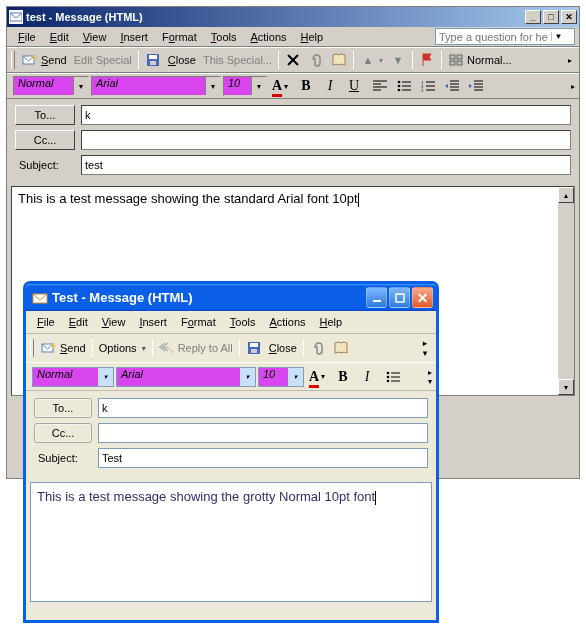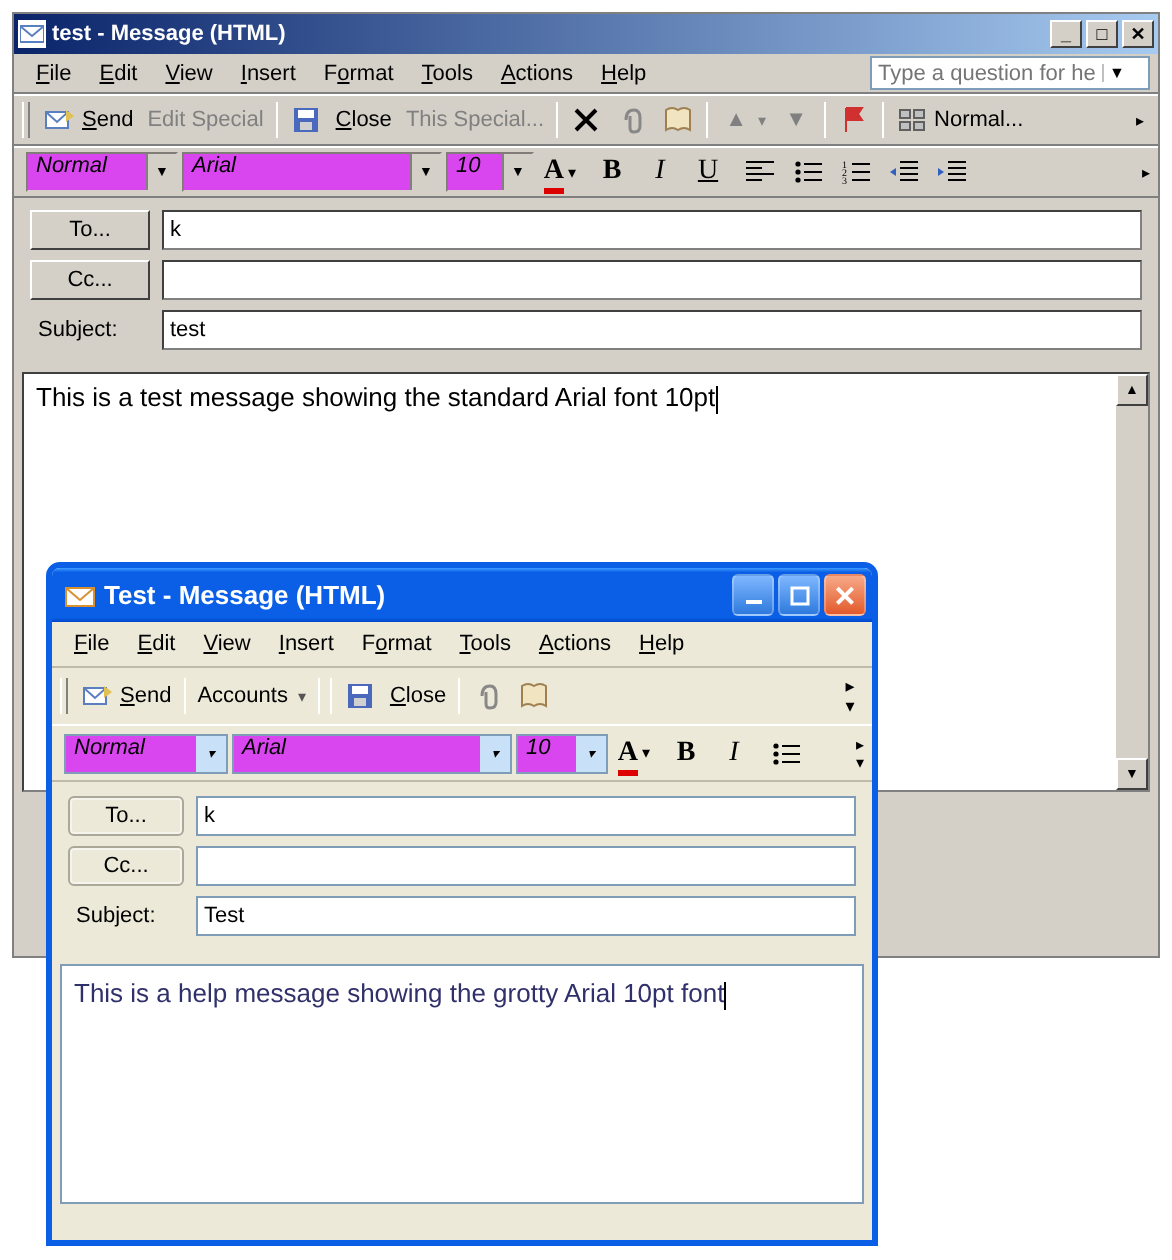--- a/index.html
+++ b/index.html
@@ -324,23 +324,32 @@
               <svg viewBox="0 0 16 16">
                 <rect x="1" y="4" width="11" height="8" fill="#fff" stroke="#5a7fc0"></rect>
                 <path d="M1 4 L6.5 9 L12 4" stroke="#5a7fc0" fill="none"></path>
                 <path d="M11 3 L15 6 L11 9" fill="#e0c050"></path>
               </svg>
             </span>
             <span><u>S</u>end</span>
           </div>
       <div class="sep"></div>
       <div class="tbtn dropdown-arrow">
-            <span>Accounts</span>
-          </div>
-      <div class="sep"></div>
+            <span>Options</span>
+          </div>
+      <div class="sep"></div>
+      <div class="tbtn dis">
+            <span class="ico">
+              <svg viewBox="0 0 16 16">
+                <path d="M6 3 L1 7 L6 11 M9 3 L4 7 L9 11" stroke="#b0b0b0" fill="none" stroke-width="1.5"></path>
+                <path d="M4 7 Q12 7 14 13" stroke="#b0b0b0" fill="none"></path>
+              </svg>
+            </span>
+            <span>Reply to All</span>
+          </div>
       <div class="sep"></div>
       <div class="tbtn">
             <span class="ico">
               <svg viewBox="0 0 16 16">
                 <rect x="2" y="2" width="12" height="12" fill="#4a69bd"></rect>
                 <rect x="4" y="3" width="8" height="4" fill="#fff"></rect>
                 <rect x="5" y="9" width="6" height="4" fill="#d0d0d0"></rect>
               </svg>
             </span>
           </div>
@@ -416,16 +425,16 @@
           </div>
         <input value="" style="">
       </div>
       <div class="row">
         <div class="lbl">Subject:</div>
         <input value="Test" style="">
       </div>
     </div>
 
     <div class="body">
-      <span>This is a help message showing the grotty Arial 10pt font</span><span class="cursor"></span>
+      <span>This is a test message showing the grotty Normal 10pt font</span><span class="cursor"></span>
     </div>
   </div>
 </div>
 
 </body></html>

